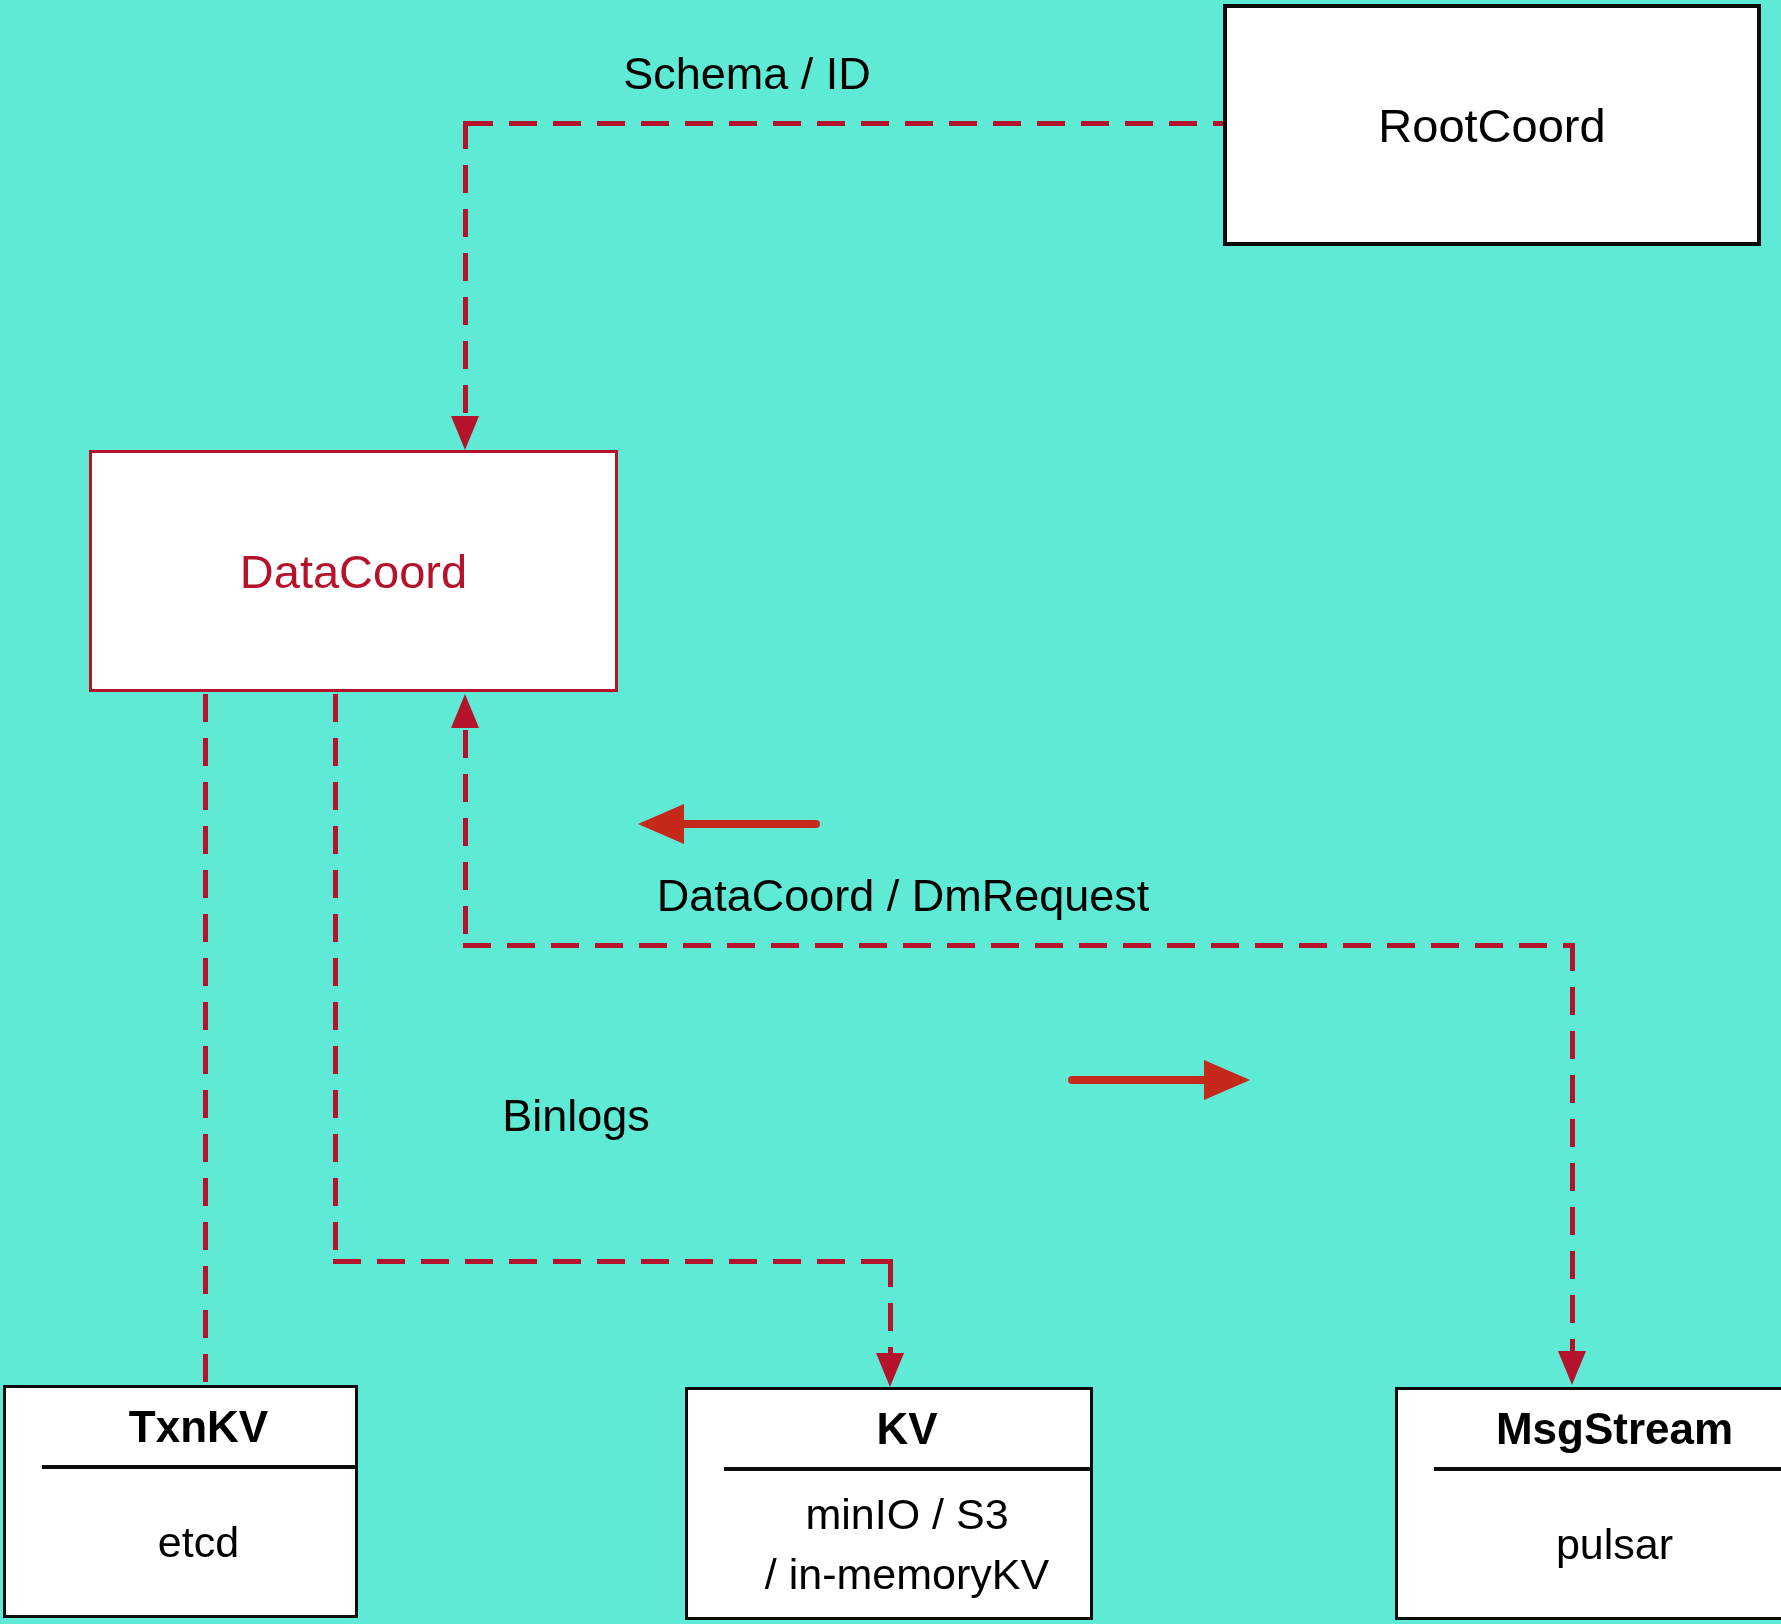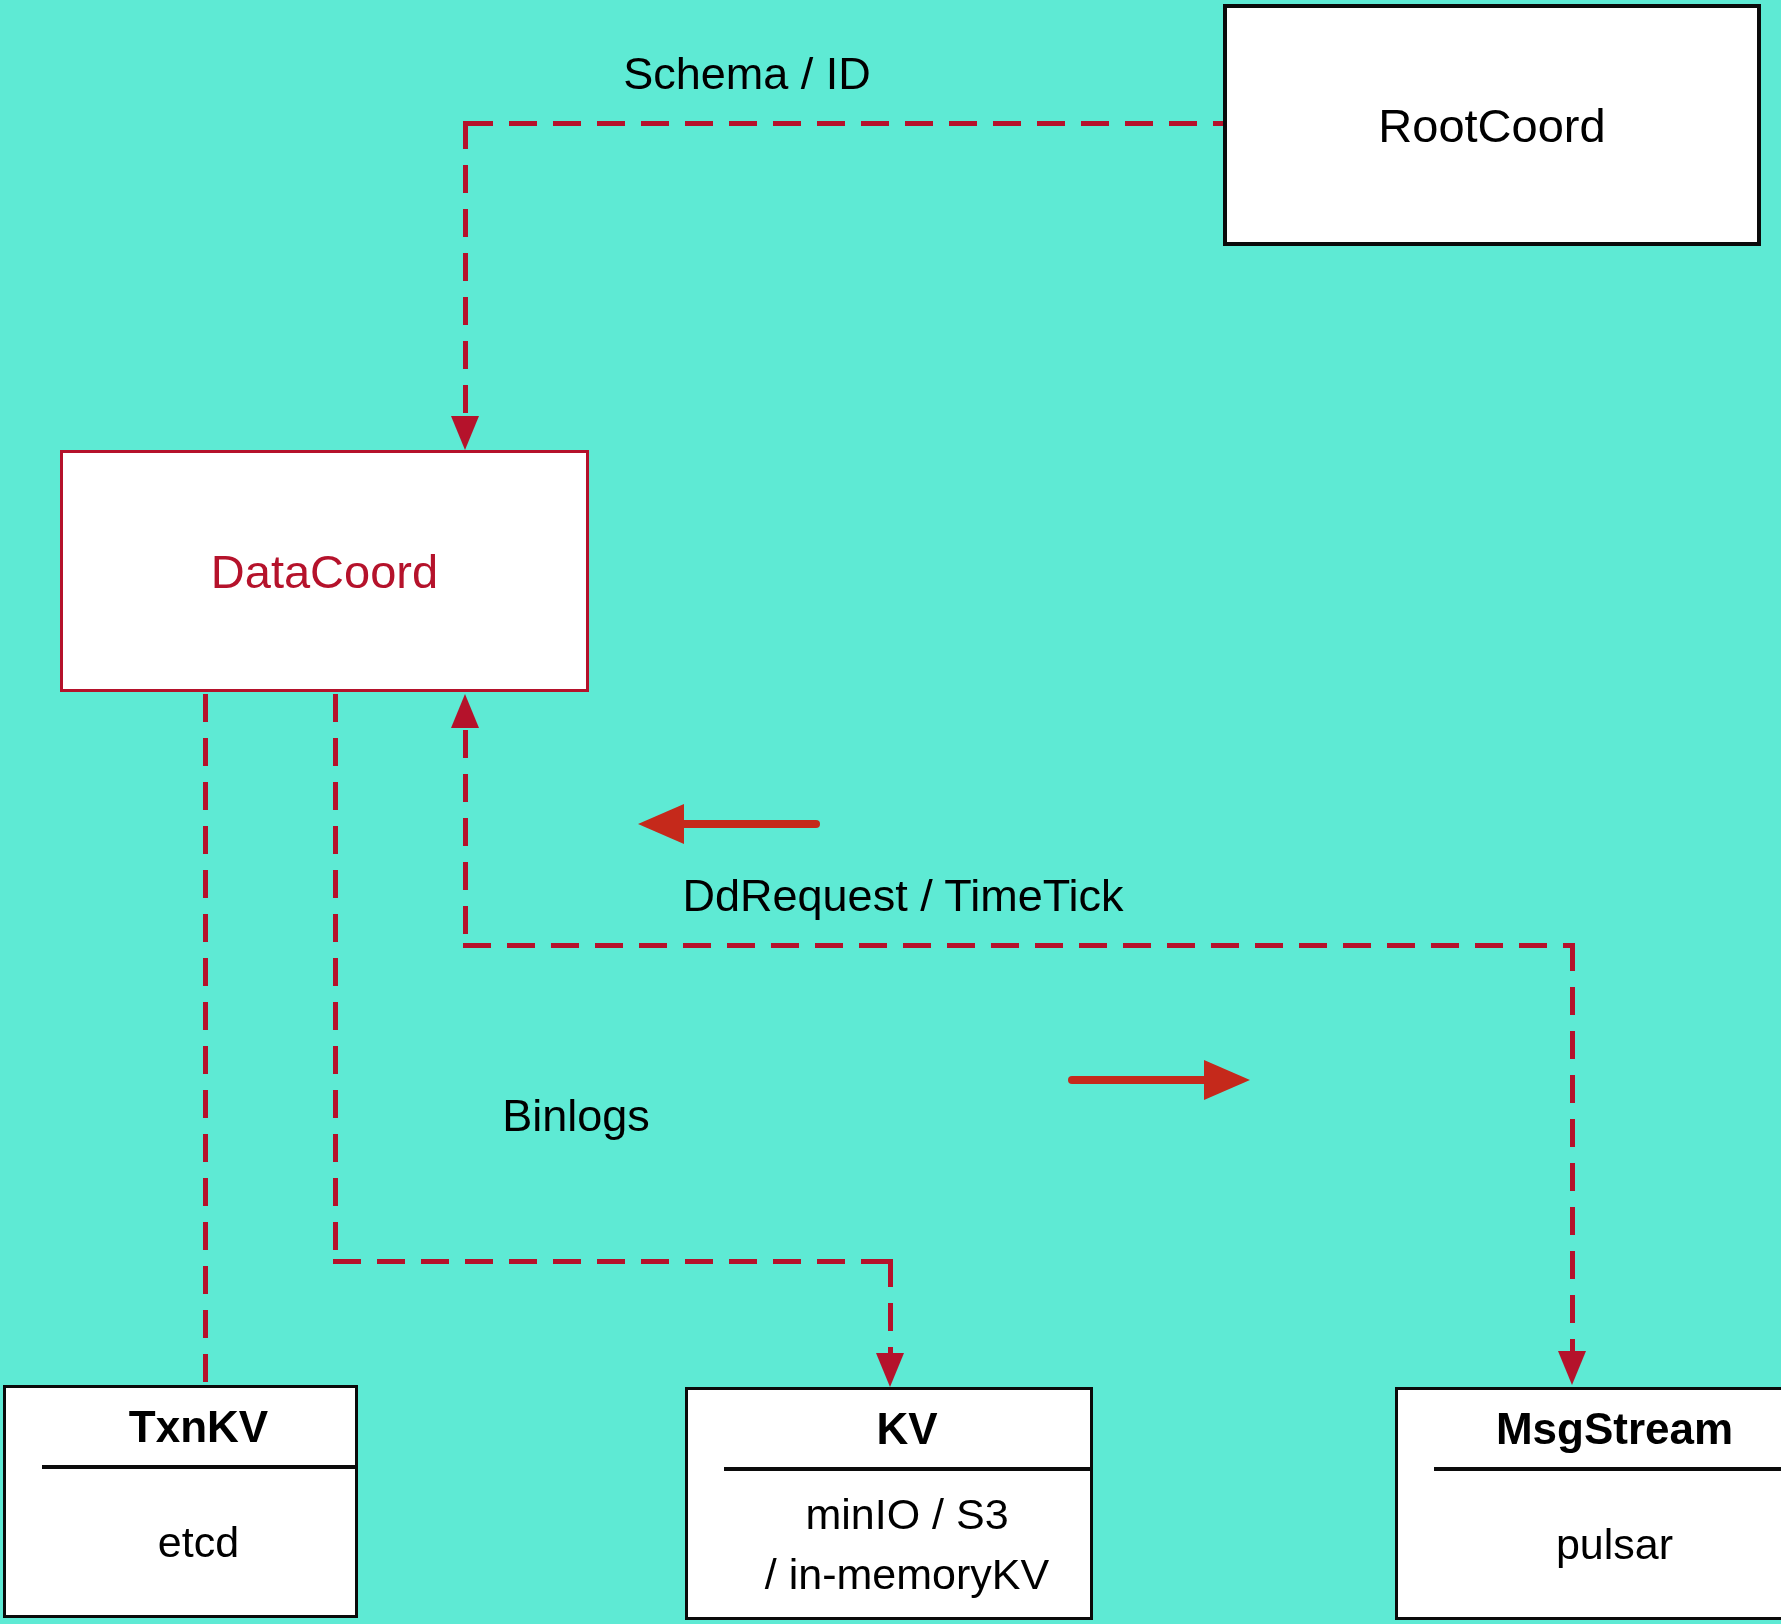--- a/index.html
+++ b/index.html
@@ -25,21 +25,21 @@
     align-items: center;
     justify-content: center;
   }
   .node-root {
     left: 1223px; top: 4px; width: 538px; height: 242px;
     border: 4px solid var(--ink);
     font-size: 47px;
     justify-content: center;
   }
   .node-data {
-    left: 60px; top: 450px; width: 529px; height: 242px;
+    left: 89px; top: 450px; width: 529px; height: 242px;
     border: 3px solid var(--crimson);
     color: var(--crimson);
     font-size: 47px;
   }
   
   .tbl {
     position: absolute;
     background: #fff;
     box-sizing: border-box;
     border: 3px solid var(--ink);
@@ -156,21 +156,21 @@
   <div class="dash-v seg-loop-v1"></div>
   <div class="dash-h seg-loop-h"></div>
   <div class="dash-v seg-loop-v2"></div>
   <div class="tri tri-down tri-msg"></div>
 
   <div class="shaft shaft-left"></div>
   <div class="head-left"></div>
   <div class="shaft shaft-right"></div>
   <div class="head-right"></div>
 
-  <div class="edge-label lbl-ddrm">DdRequest / TimeTick</div>
+  <div class="edge-label lbl-ddrm">DataCoord / DmRequest</div>
 
   <div class="node node-root">
     <span>RootCoord</span>
   </div>
 
   <div class="node node-data">
     <span>DataCoord</span>
   </div>
 
   <div class="tbl tbl-txnkv">

